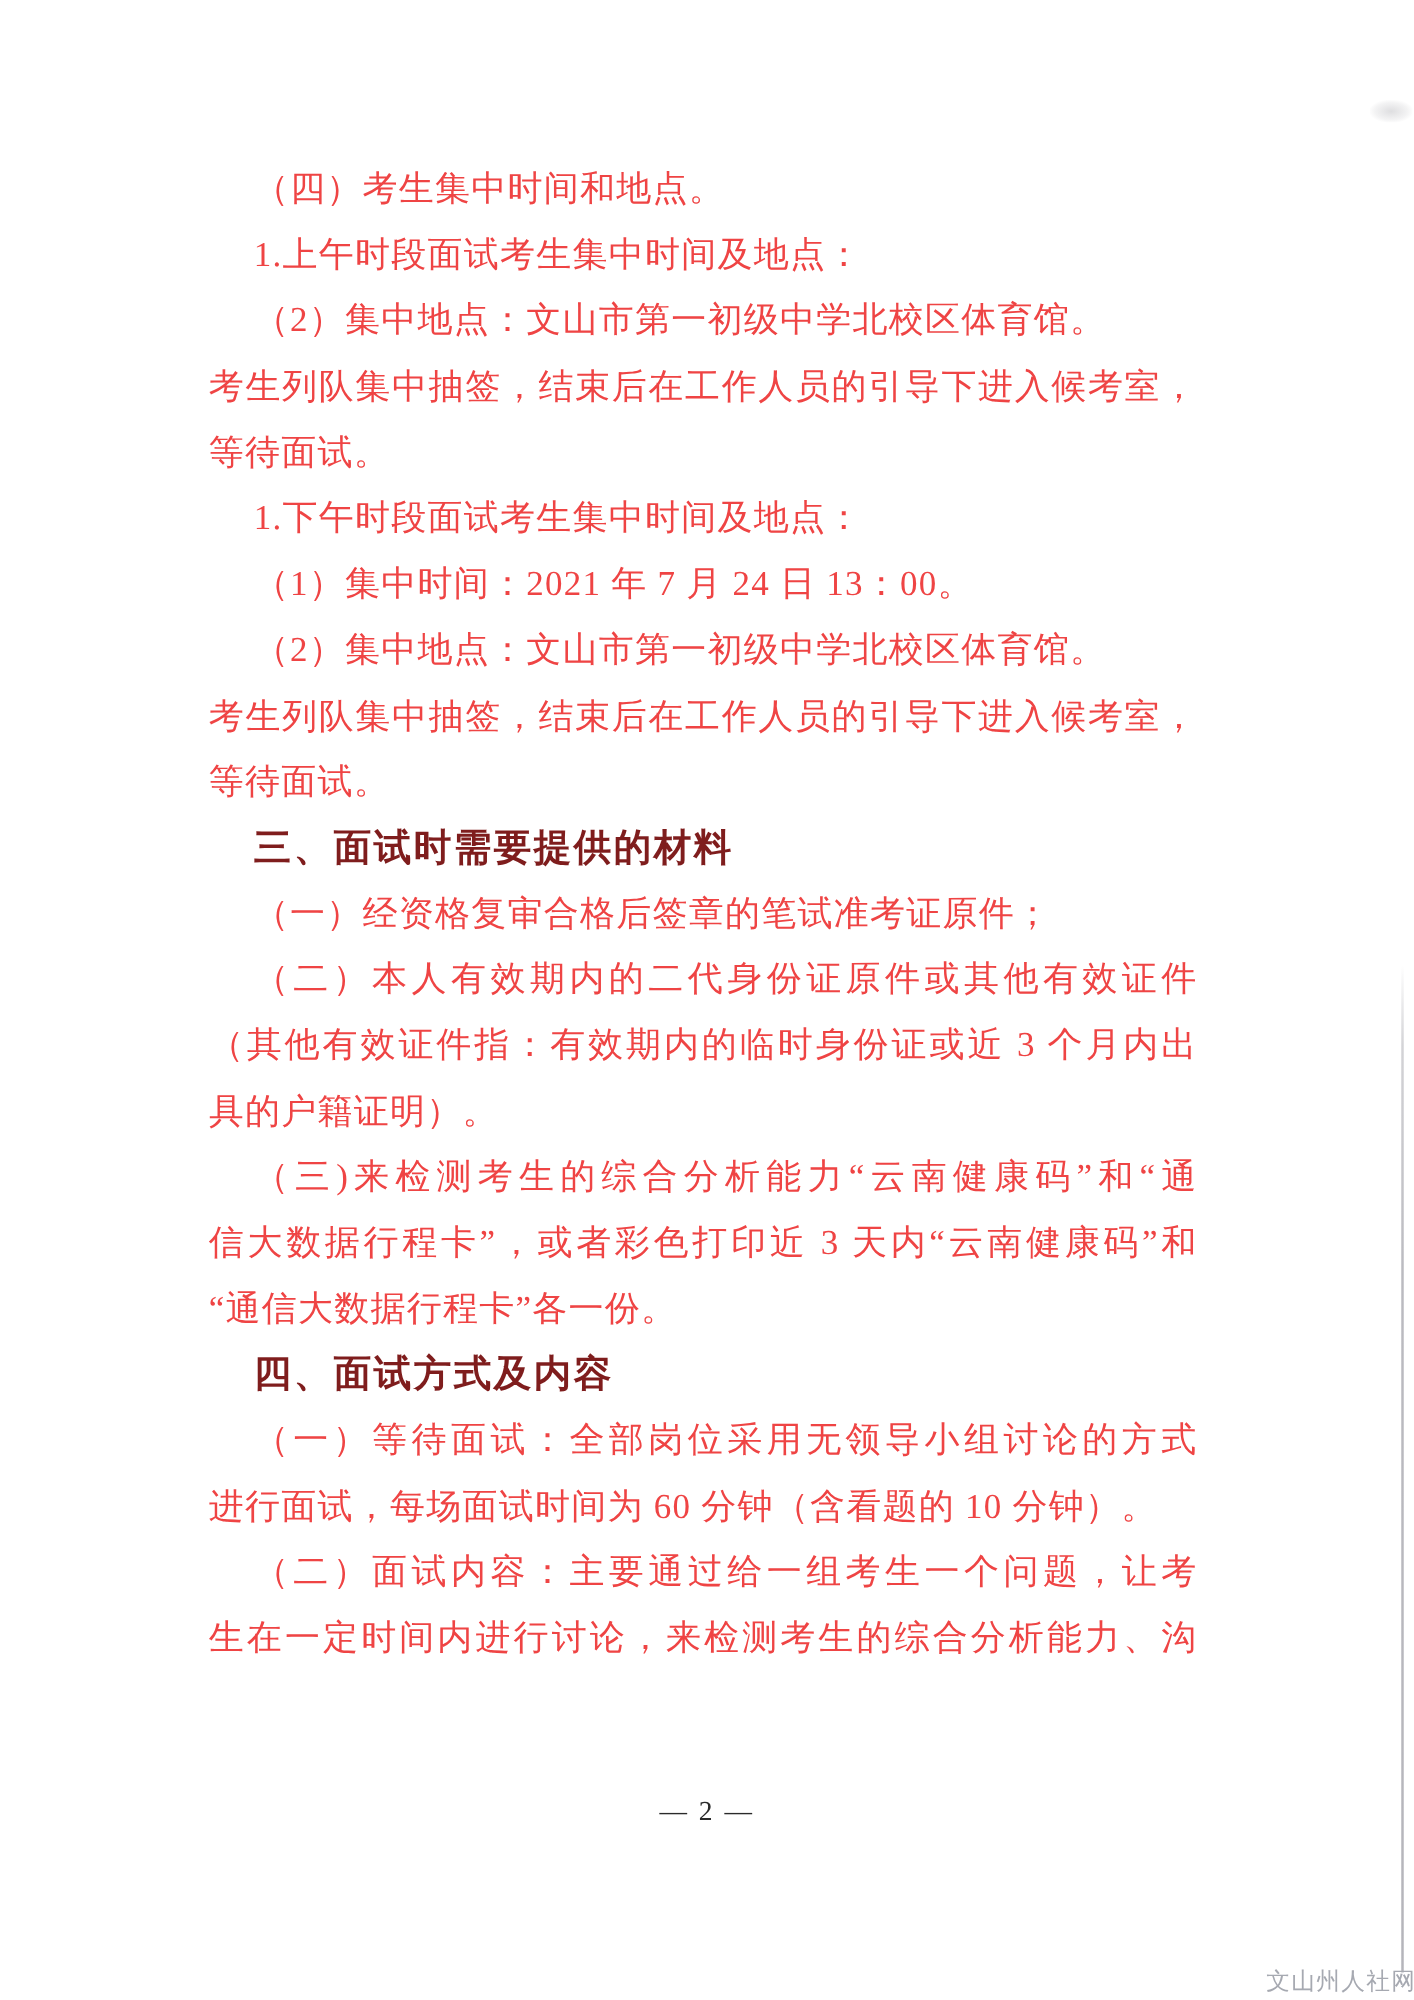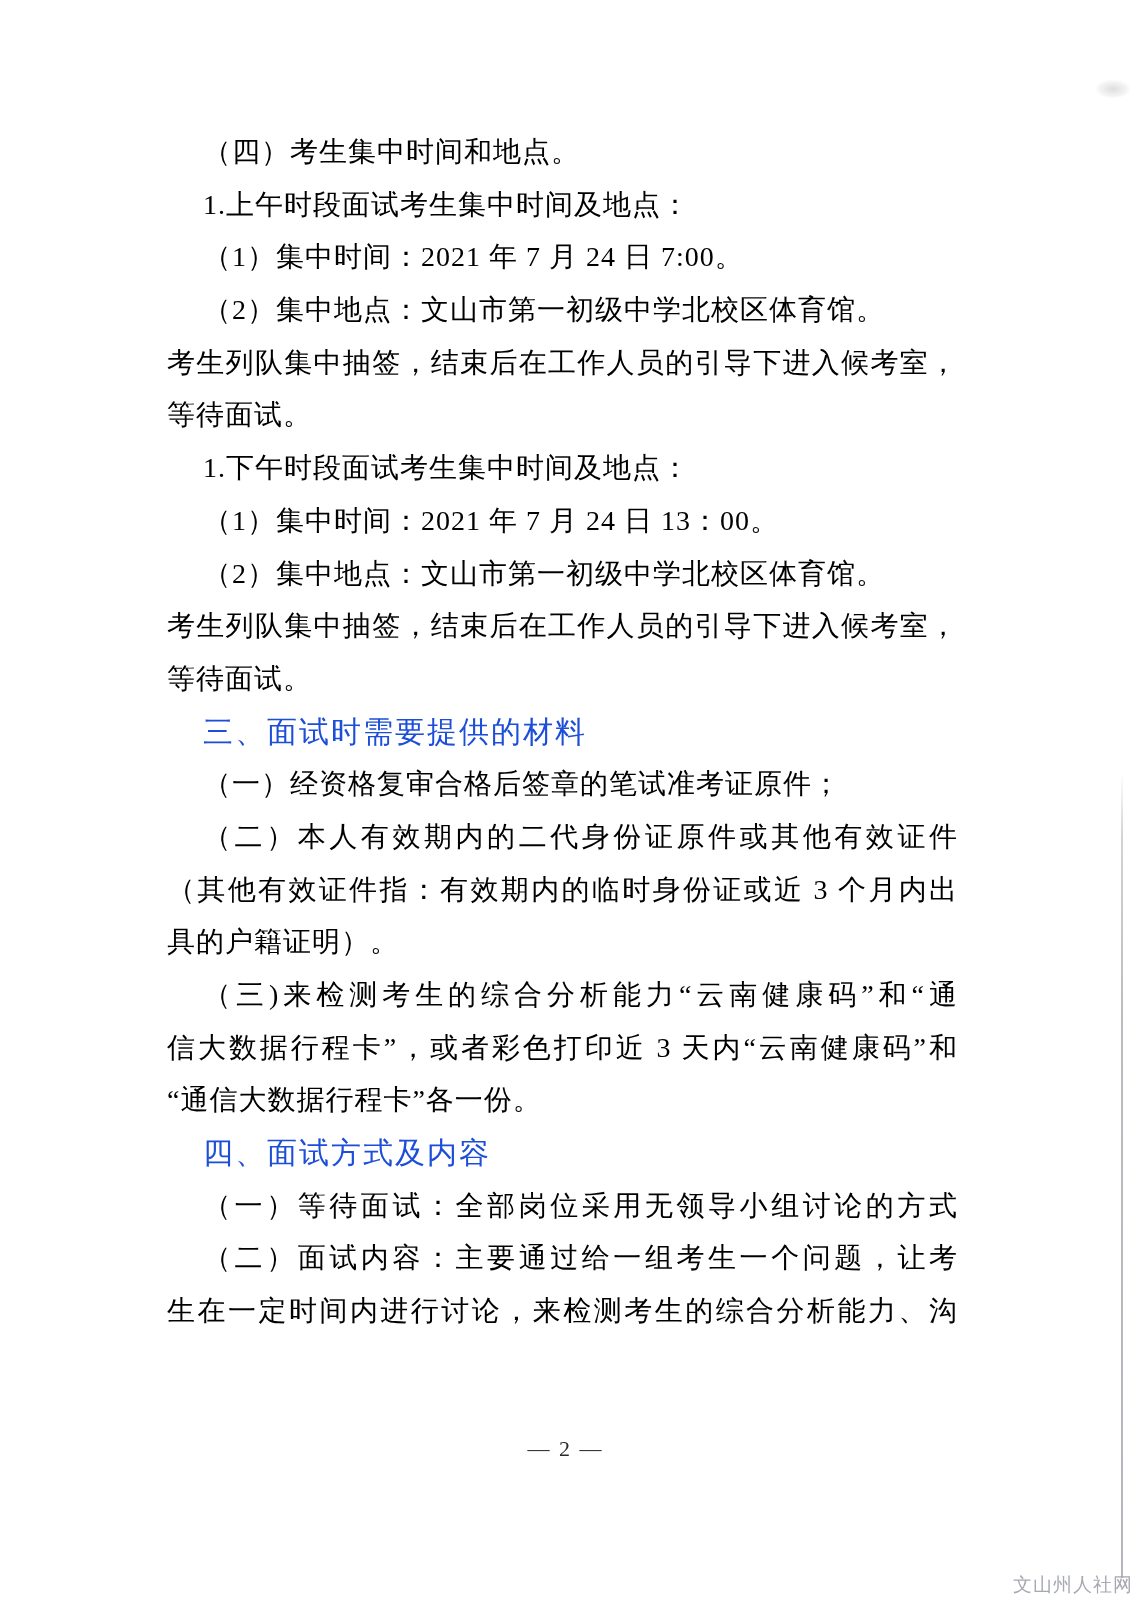--- a/index.html
+++ b/index.html
@@ -18,38 +18,38 @@
   .text-block {
     position: absolute;
     left: 167px;
     top: 126px;
     width: 791px;
   }
   .line {
     height: 52.7px;
     line-height: 52.7px;
     font-size: 28px;
-    color: #000000;
+    color: #ef4444;
     white-space: nowrap;
     letter-spacing: 1px;
   }
   .indent {
     padding-left: 36px;
   }
   .fill {
     white-space: normal;
     text-align: justify;
     text-align-last: justify;
     overflow: hidden;
   }
   .heading {
     font-family: "Liberation Sans", sans-serif;
-    font-weight: 400;
+    font-weight: 700;
     font-size: 30px;
-    color: #1d4ed8;
+    color: #7f1d1d;
     letter-spacing: 2px;
   }
   .page-number {
     position: absolute;
     top: 1436px;
     left: 0;
     width: 100%;
     text-align: center;
     font-size: 22px;
     letter-spacing: 2px;
@@ -91,39 +91,39 @@
   }
 </style>
 </head>
 <body>
 
 <div class="page">
 
   <div class="text-block">
     <div class="line indent">（四）考生集中时间和地点。</div>
     <div class="line indent">1.上午时段面试考生集中时间及地点：</div>
-    <div class="line indent">（1）集中时间：2021 年 7 月 24 日 7:00。</div>
     <div class="line indent">（2）集中地点：文山市第一初级中学北校区体育馆。</div>
     <div class="line fill">考生列队集中抽签，结束后在工作人员的引导下进入候考室，</div>
     <div class="line">等待面试。</div>
     <div class="line indent">1.下午时段面试考生集中时间及地点：</div>
     <div class="line indent">（1）集中时间：2021 年 7 月 24 日 13：00。</div>
     <div class="line indent">（2）集中地点：文山市第一初级中学北校区体育馆。</div>
     <div class="line fill">考生列队集中抽签，结束后在工作人员的引导下进入候考室，</div>
     <div class="line">等待面试。</div>
     <div class="line indent heading">三、面试时需要提供的材料</div>
     <div class="line indent">（一）经资格复审合格后签章的笔试准考证原件；</div>
     <div class="line indent fill">（二）本人有效期内的二代身份证原件或其他有效证件</div>
     <div class="line fill">（其他有效证件指：有效期内的临时身份证或近 3 个月内出</div>
     <div class="line">具的户籍证明）。</div>
     <div class="line indent fill">（三)来检测考生的综合分析能力“云南健康码”和“通</div>
     <div class="line fill">信大数据行程卡”，或者彩色打印近 3 天内“云南健康码”和</div>
     <div class="line">“通信大数据行程卡”各一份。</div>
     <div class="line indent heading">四、面试方式及内容</div>
     <div class="line indent fill">（一）等待面试：全部岗位采用无领导小组讨论的方式</div>
+    <div class="line">进行面试，每场面试时间为 60 分钟（含看题的 10 分钟）。</div>
     <div class="line indent fill">（二）面试内容：主要通过给一组考生一个问题，让考</div>
     <div class="line fill">生在一定时间内进行讨论，来检测考生的综合分析能力、沟</div>
   </div>
 
   <div class="page-number">— 2 —</div>
 
   <div class="scan-line"></div>
   <div class="smudge"></div>
 
   <div class="watermark">文山州人社网</div>

